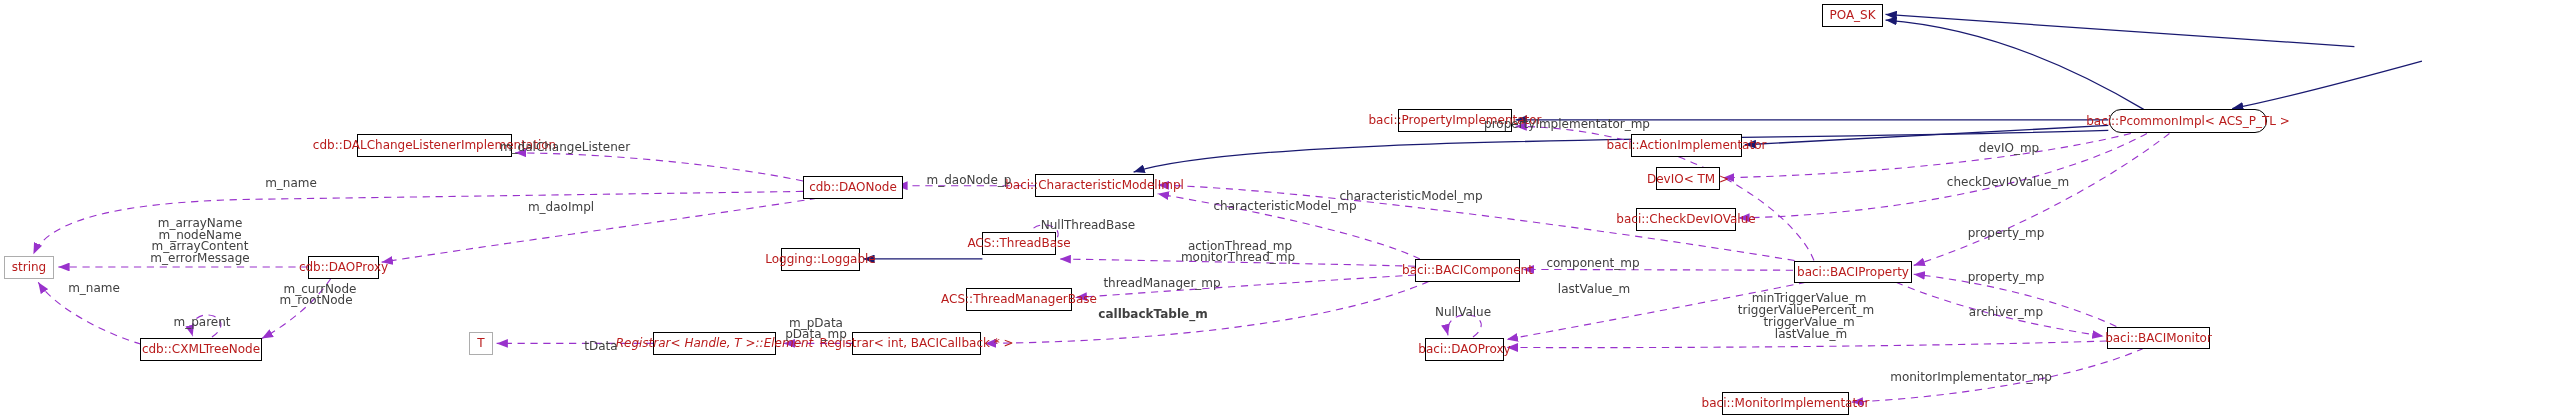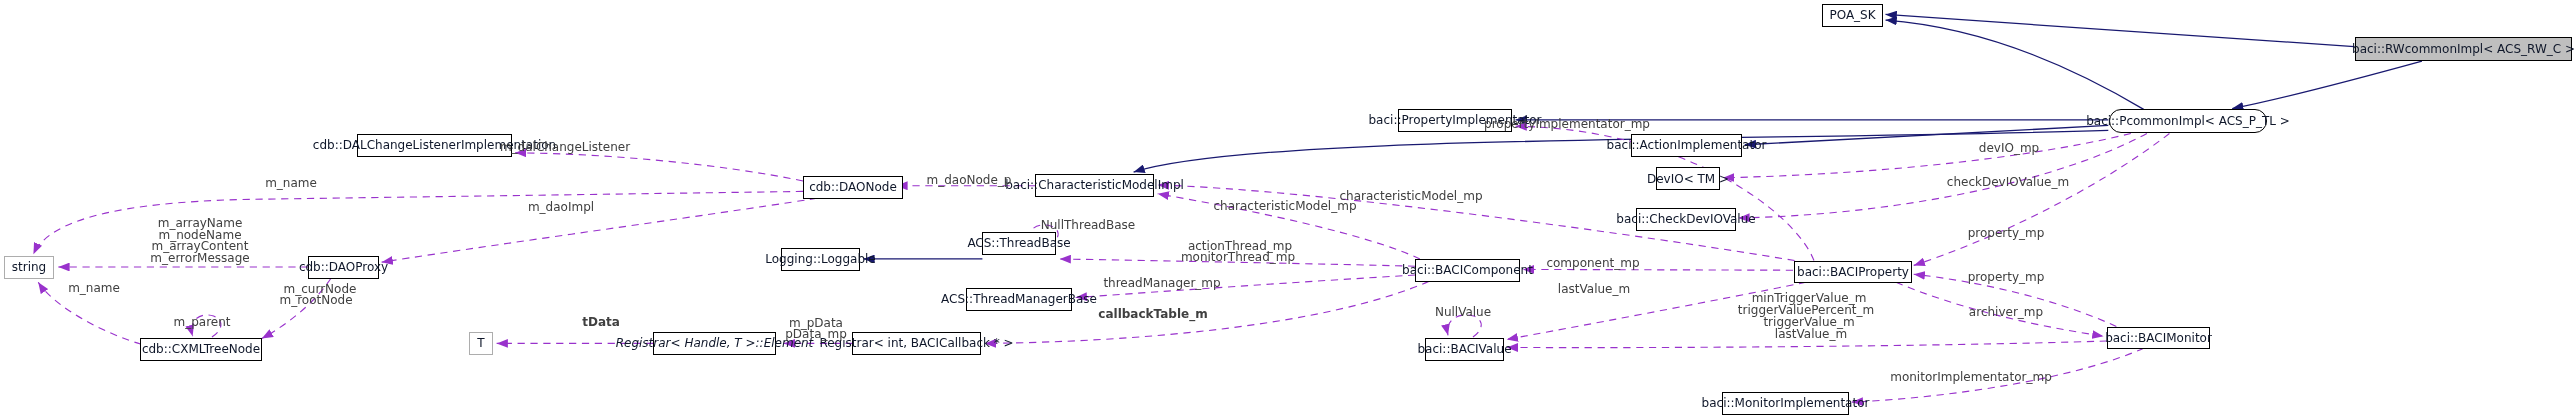--- a/index.html
+++ b/index.html
@@ -1,20 +1,20 @@
 <!DOCTYPE html>
 <html style="font-size:13px"><head>
 <meta charset="utf-8">
 <style>
   html,body{margin:0;padding:0;background:#ffffff;}
   .canvas{position:relative;width:2576px;height:419px;background:#ffffff;
           font-family:"DejaVu Sans","Liberation Sans",sans-serif;overflow:hidden;}
   .canvas svg{position:absolute;left:0;top:0;}
   .node{position:absolute;box-sizing:border-box;border:0.8px solid #000;background:#fff;
-        display:flex;align-items:center;justify-content:center;font-size:12px;color:#0f172a;
+        display:flex;align-items:center;justify-content:center;font-size:12px;color:#b91c1c;
         white-space:nowrap;padding:0 1px;cursor:pointer;}
   .node.external{border-color:#adadad;}
   .node.highlight{background:#bfbfbf;}
   .elabel{position:absolute;transform:translate(-50%,-50%);font-size:12px;color:#404040;
           white-space:nowrap;pointer-events:none;}
   path.inherit{stroke:#191970;stroke-width:1.6;fill:none;}
   path.use{stroke:#9932cc;stroke-width:1.4;fill:none;stroke-dasharray:9 7;}
 </style>
 </head>
 <body>
@@ -58,56 +58,55 @@
       <path d="M1764,322 C1700,292 1560,262 1438,241" class="use" marker-end="url(#arrow-use)"></path>
       <path d="M2254,324 C2230,262 2090,160 1883,157" class="use" marker-end="url(#arrow-use)"></path>
       <path d="M2648,166 C2500,202 2290,218 2141,221" class="use" marker-end="url(#arrow-use)"></path>
       <path d="M2668,166 C2540,234 2330,268 2160,271" class="use" marker-end="url(#arrow-use)"></path>
       <path d="M2696,166 C2600,240 2470,300 2378,330" class="use" marker-end="url(#arrow-use)"></path>
       <path d="M2630,406 C2556,372 2460,350 2378,341" class="use" marker-end="url(#arrow-use)"></path>
       <path d="M2356,351 C2430,382 2520,404 2614,418" class="use" marker-end="url(#arrow-use)"></path>
       <path d="M2664,433 C2580,470 2430,494 2301,500" class="use" marker-end="url(#arrow-use)"></path>
     </svg>
     <div class="node" style="left: 1822px; top: 4px; width: 61px; height: 22.5px;">POA_SK</div>
-    <div class="node highlight" style="left: 2355px; top: 37px; width: 217px; height: 24px;">baci::RWcommonImpl&lt; ACS_RW_C &gt;</div>
     <div class="node" style="left: 2109px; top: 109px; width: 158px; height: 24px; border-radius: 12px;">baci::PcommonImpl&lt; ACS_P_TL &gt;</div>
     <div class="node" style="left: 1398px; top: 109px; width: 114px; height: 22.5px;">baci::PropertyImplementator</div>
     <div class="node" style="left: 1631px; top: 134px; width: 111px; height: 22.5px;">baci::ActionImplementator</div>
     <div class="node" style="left: 1656px; top: 167px; width: 64px; height: 23px;">DevIO&lt; TM &gt;</div>
     <div class="node" style="left: 1636px; top: 208px; width: 100px; height: 22.5px;">baci::CheckDevIOValue</div>
     <div class="node" style="left: 357px; top: 134px; width: 155px; height: 22.5px;">cdb::DALChangeListenerImplementation</div>
     <div class="node" style="left: 803px; top: 176px; width: 100px; height: 22.5px;">cdb::DAONode</div>
     <div class="node" style="left: 1035px; top: 174px; width: 119px; height: 22.5px;">baci::CharacteristicModelImpl</div>
     <div class="node" style="left: 781px; top: 248px; width: 79px; height: 22.5px;">Logging::Loggable</div>
     <div class="node" style="left: 982px; top: 232px; width: 74px; height: 22.5px;">ACS::ThreadBase</div>
     <div class="node" style="left: 966px; top: 288px; width: 106px; height: 22.5px;">ACS::ThreadManagerBase</div>
     <div class="node external" style="left: 4px; top: 256px; width: 50px; height: 22.5px;">string</div>
     <div class="node" style="left: 308px; top: 256px; width: 71px; height: 22.5px;">cdb::DAOProxy</div>
     <div class="node" style="left: 140px; top: 338px; width: 122px; height: 22.5px;">cdb::CXMLTreeNode</div>
     <div class="node external" style="left: 469px; top: 332px; width: 24px; height: 22.5px;">T</div>
     <div class="node" style="left: 653px; top: 332px; width: 123px; height: 22.5px; font-style: italic;">Registrar&lt; Handle, T &gt;::Element</div>
     <div class="node" style="left: 852px; top: 332px; width: 129px; height: 22.5px;">Registrar&lt; int, BACICallback * &gt;</div>
     <div class="node" style="left: 1415px; top: 259px; width: 105px; height: 22.5px;">baci::BACIComponent</div>
     <div class="node" style="left: 1794px; top: 261px; width: 118px; height: 22px;">baci::BACIProperty</div>
-    <div class="node" style="left: 1425px; top: 338px; width: 79px; height: 22.5px;">baci::BACIValue</div>
+    <div class="node" style="left: 1425px; top: 338px; width: 79px; height: 22.5px;">baci::DAOProxy</div>
     <div class="node" style="left: 2107px; top: 327px; width: 103px; height: 22px;">baci::BACIMonitor</div>
     <div class="node" style="left: 1722px; top: 392px; width: 127px; height: 22.5px;">baci::MonitorImplementator</div>
     <div class="elabel" style="left: 969px; top: 180px;">m_daoNode_p</div>
     <div class="elabel" style="left: 565px; top: 147px;">m_dalChangeListener</div>
     <div class="elabel" style="left: 291px; top: 183px;">m_name</div>
     <div class="elabel" style="left: 561px; top: 207px;">m_daoImpl</div>
     <div class="elabel" style="left: 200px; top: 223px;">m_arrayName</div>
     <div class="elabel" style="left: 200px; top: 235px;">m_nodeName</div>
     <div class="elabel" style="left: 200px; top: 246px;">m_arrayContent</div>
     <div class="elabel" style="left: 200px; top: 258px;">m_errorMessage</div>
     <div class="elabel" style="left: 320px; top: 289px;">m_currNode</div>
     <div class="elabel" style="left: 316px; top: 300px;">m_rootNode</div>
     <div class="elabel" style="left: 202px; top: 311px; margin-top: 11px;">m_parent</div>
     <div class="elabel" style="left: 94px; top: 288px;">m_name</div>
-    <div class="elabel" style="left: 601px; top: 322px; font-weight: bold;">tData</div>
+    <div class="elabel" style="left: 601px; top: 346px;">tData</div>
     <div class="elabel" style="left: 816px; top: 323px;">m_pData</div>
     <div class="elabel" style="left: 816px; top: 334px;">pData_mp</div>
     <div class="elabel" style="left: 1240px; top: 246px;">actionThread_mp</div>
     <div class="elabel" style="left: 1238px; top: 257px;">monitorThread_mp</div>
     <div class="elabel" style="left: 1162px; top: 283px;">threadManager_mp</div>
     <div class="elabel" style="left: 1153px; top: 314px; font-weight: bold;">callbackTable_m</div>
     <div class="elabel" style="left: 1593px; top: 263px;">component_mp</div>
     <div class="elabel" style="left: 1594px; top: 289px;">lastValue_m</div>
     <div class="elabel" style="left: 1809px; top: 298px;">minTriggerValue_m</div>
     <div class="elabel" style="left: 1806px; top: 310px;">triggerValuePercent_m</div>

